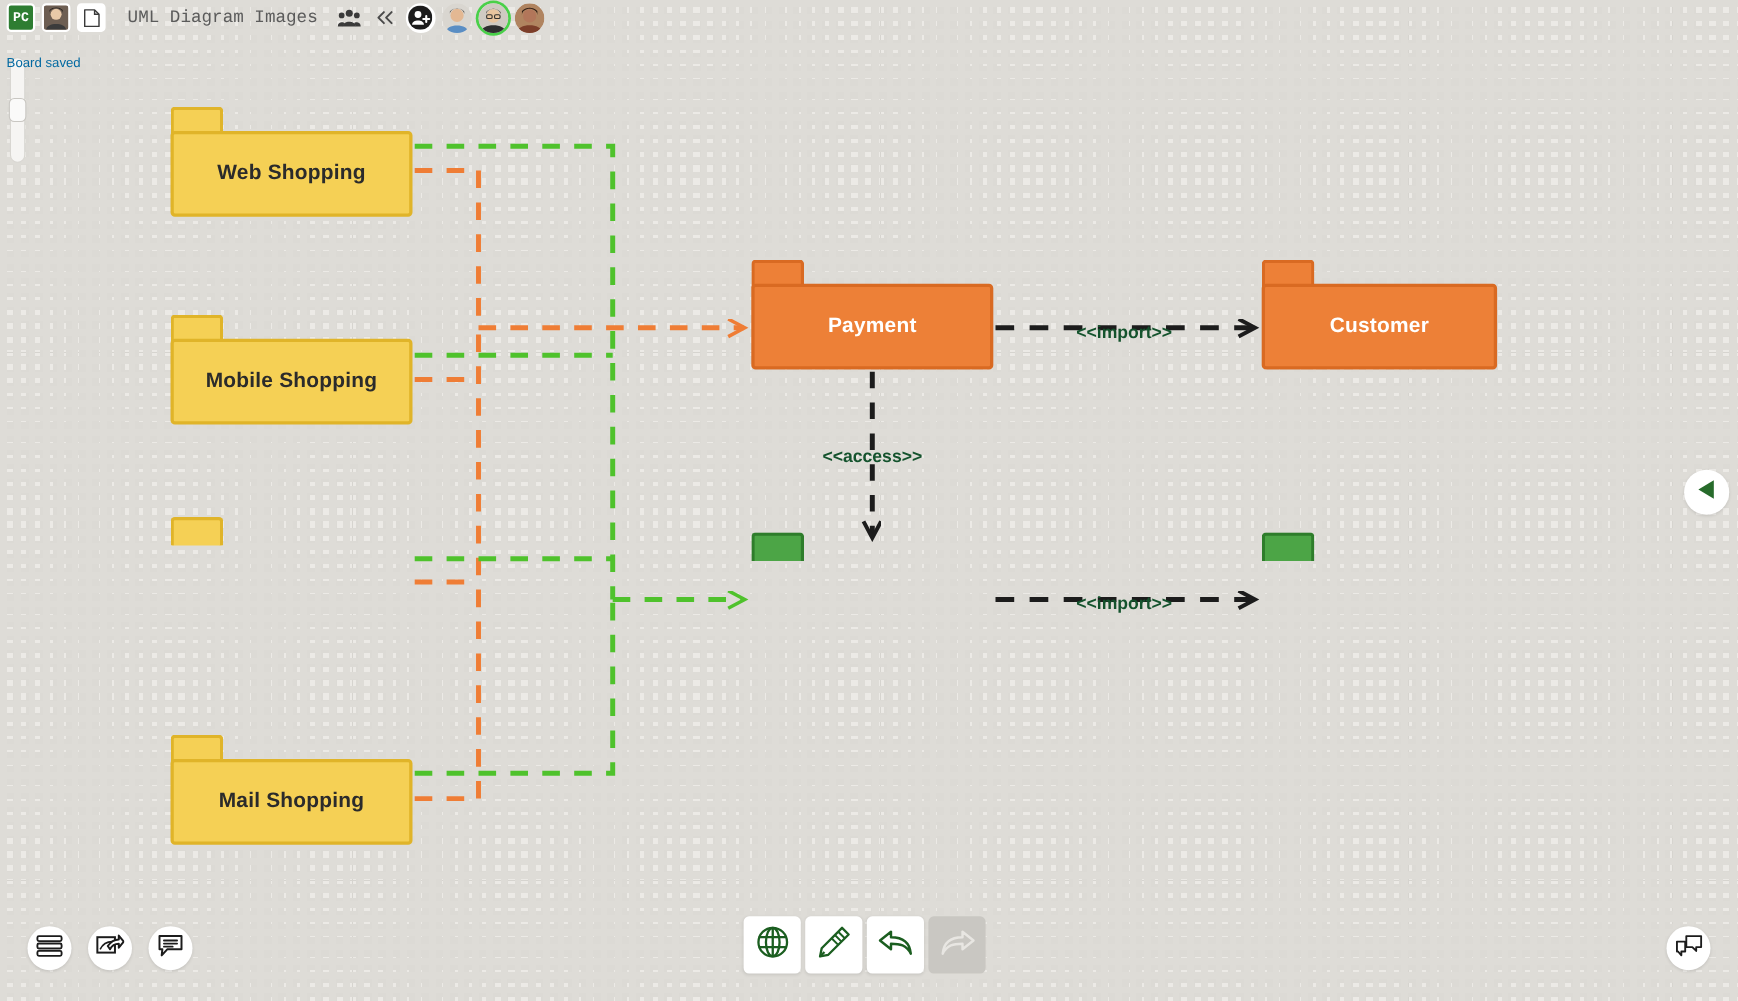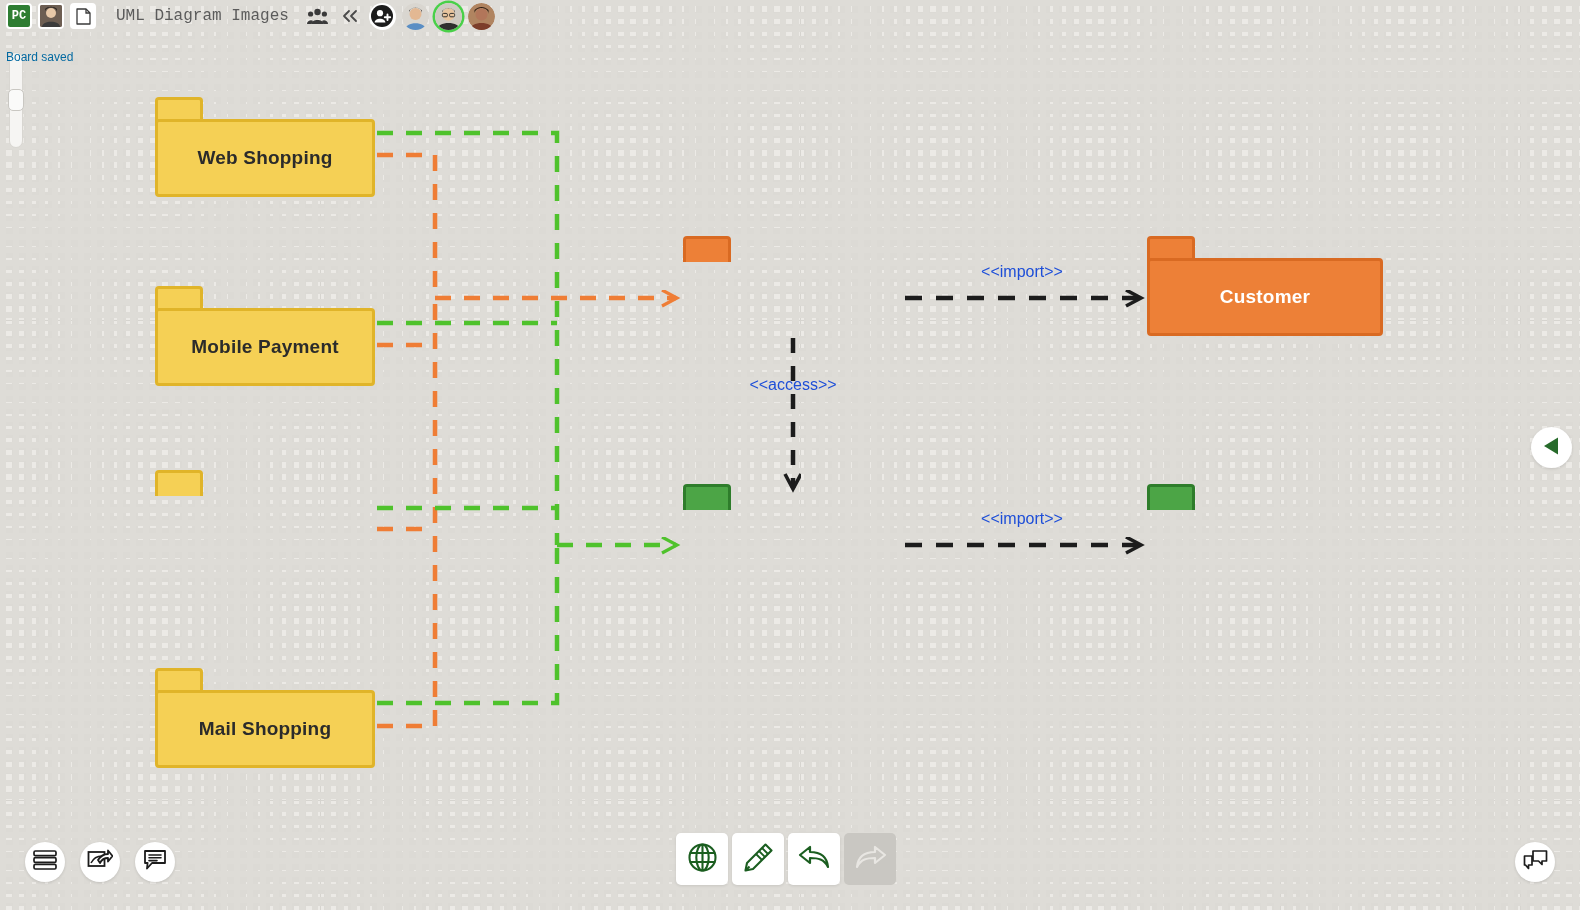--- a/index.html
+++ b/index.html
@@ -102,23 +102,24 @@
   .pkg.yellow .label { color: #2B2B2B; }
   .pkg.orange .tab, .pkg.orange .body { background: #ED8037; border-color: #D96A22; }
   .pkg.orange .label { color: #FFFFFF; }
   .pkg.green  .tab, .pkg.green  .body { background: #4CA546; border-color: #2E7D2B; }
   .pkg.green  .label { color: #FFFFFF; }
 
   
   .edge-label {
     position: absolute;
     font-size: 16px;
-    color: #1d4ed8;
+    color: #14532d;
     white-space: nowrap;
-    font-weight: normal;
+    font-weight: bold;
+    margin-top: 31px;
   }
 
   
   #header {
     position: absolute;
     left: 0; top: 0;
     height: 32px;
     display: flex;
     align-items: center;
     gap: 6px;
@@ -314,36 +315,39 @@
   <div id="packages">
       <div class="pkg yellow" style="left: 155px; top: 97px; width: 220px; height: 100px;">
         <div class="tab"></div>
         <div class="body">
           <div class="label">Web Shopping</div>
         </div>
       </div>
       <div class="pkg yellow" style="left: 155px; top: 286px; width: 220px; height: 100px;">
         <div class="tab"></div>
         <div class="body">
-          <div class="label">Mobile Payment</div>
+          <div class="label">Mobile Shopping</div>
         </div>
       </div>
       <div class="pkg yellow" style="left: 155px; top: 470px; width: 220px; height: 100px;">
         <div class="tab"></div>
       </div>
       <div class="pkg yellow" style="left: 155px; top: 668px; width: 220px; height: 100px;">
         <div class="tab"></div>
         <div class="body">
           <div class="label">Mail Shopping</div>
         </div>
       </div>
       <div class="pkg orange" style="left: 683px; top: 236px; width: 220px; height: 100px;">
         <div class="tab"></div>
-      </div>
-      <div class="pkg orange" style="left: 1147px; top: 236px; width: 236px; height: 100px;">
+        <div class="body">
+          <div class="label">Payment</div>
+        </div>
+      </div>
+      <div class="pkg orange" style="left: 1147px; top: 236px; width: 214px; height: 100px;">
         <div class="tab"></div>
         <div class="body">
           <div class="label">Customer</div>
         </div>
       </div>
       <div class="pkg green" style="left: 683px; top: 484px; width: 220px; height: 100px;">
         <div class="tab"></div>
       </div>
       <div class="pkg green" style="left: 1147px; top: 484px; width: 222px; height: 100px;">
         <div class="tab"></div>

